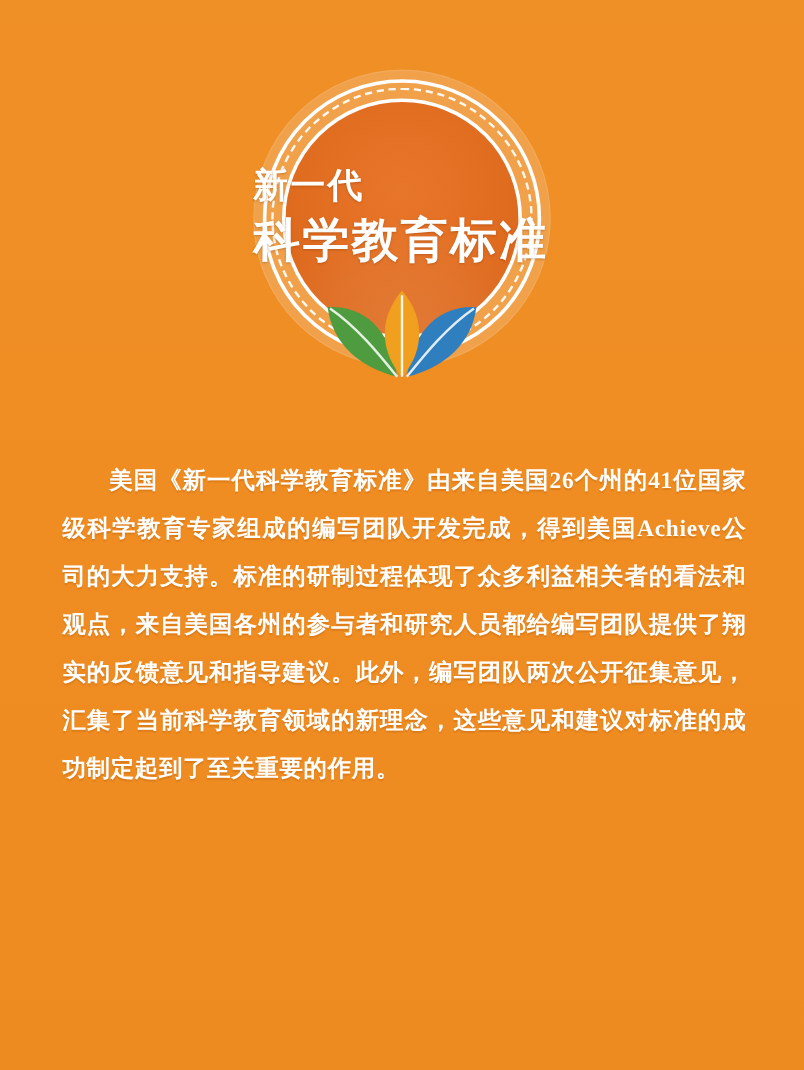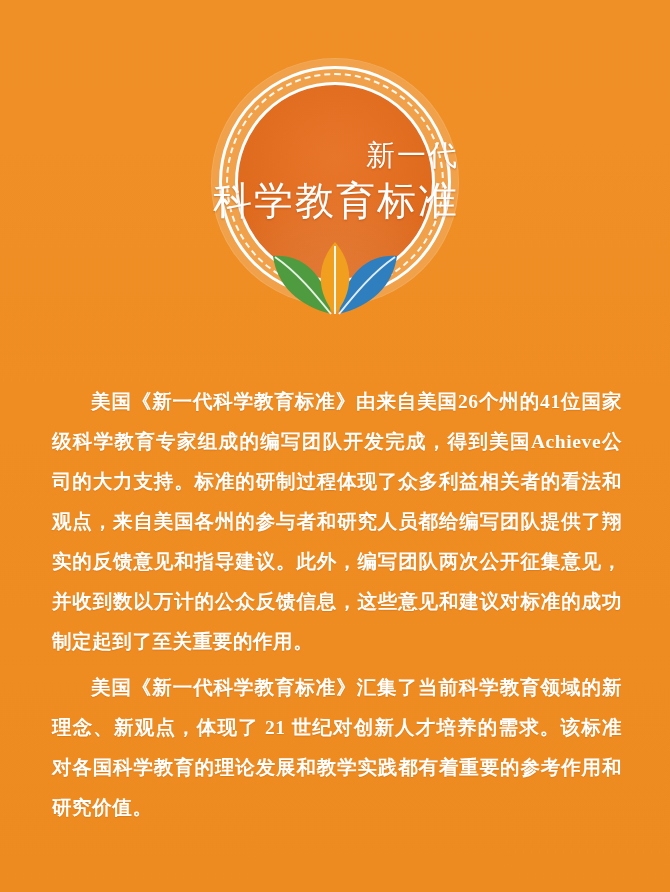--- a/index.html
+++ b/index.html
@@ -65,23 +65,23 @@
     inset: 0;
     border-radius: 50%;
     background: radial-gradient(circle at 50% 120%, rgba(255,255,255,0.16) 0%, rgba(255,255,255,0) 55%);
   }
 
   .emblem-title {
     position: absolute;
     left: 0;
     right: 0;
     top: 78px;
-    text-align: right;
+    text-align: left;
     color: #ffffff;
-    font-weight: normal;
+    font-weight: bold;
     letter-spacing: 2px;
     line-height: 1.34;
     text-shadow: 0 1px 2px rgba(120,50,0,0.35);
     z-index: 3;
   }
   .emblem-title .l1 { display: block; font-size: 29px; }
   .emblem-title .l2 { display: block; font-size: 39px; }
 
   
   .leaves {
@@ -144,17 +144,16 @@
         </g>
         <g>
           <path d="M66 74 C50 56, 44 28, 66 2 C88 28, 82 56, 66 74 Z" fill="#f0a01e"></path>
           <path d="M66 74 L66 6" stroke="#ffffff" stroke-width="2" fill="none" opacity="0.9"></path>
         </g>
       </svg>
     </div>
   </div>
 
   <div class="content">
-    <p class="para">美国《新一代科学教育标准》由来自美国26个州的41位国家级科学教育专家组成的编写团队开发完成，得到美国Achieve公司的大力支持。标准的研制过程体现了众多利益相关者的看法和观点，来自美国各州的参与者和研究人员都给编写团队提供了翔实的反馈意见和指导建议。此外，编写团队两次公开征集意见，并收到数以万计的公众反馈信息，这些意见和建议对标准的成功制定起到了至关重要的作用。</p>
-    <p class="para second">美国《新一代科学教育标准》汇集了当前科学教育领域的新理念、新观点，体现了 21 世纪对创新人才培养的需求。该标准对各国科学教育的理论发展和教学实践都有着重要的参考作用和研究价值。</p>
+    <p class="para">美国《新一代科学教育标准》由来自美国26个州的41位国家级科学教育专家组成的编写团队开发完成，得到美国Achieve公司的大力支持。标准的研制过程体现了众多利益相关者的看法和观点，来自美国各州的参与者和研究人员都给编写团队提供了翔实的反馈意见和指导建议。此外，编写团队两次公开征集意见，汇集了当前科学教育领域的新理念，这些意见和建议对标准的成功制定起到了至关重要的作用。</p>
   </div>
 
 </div>
 
 </body></html>

